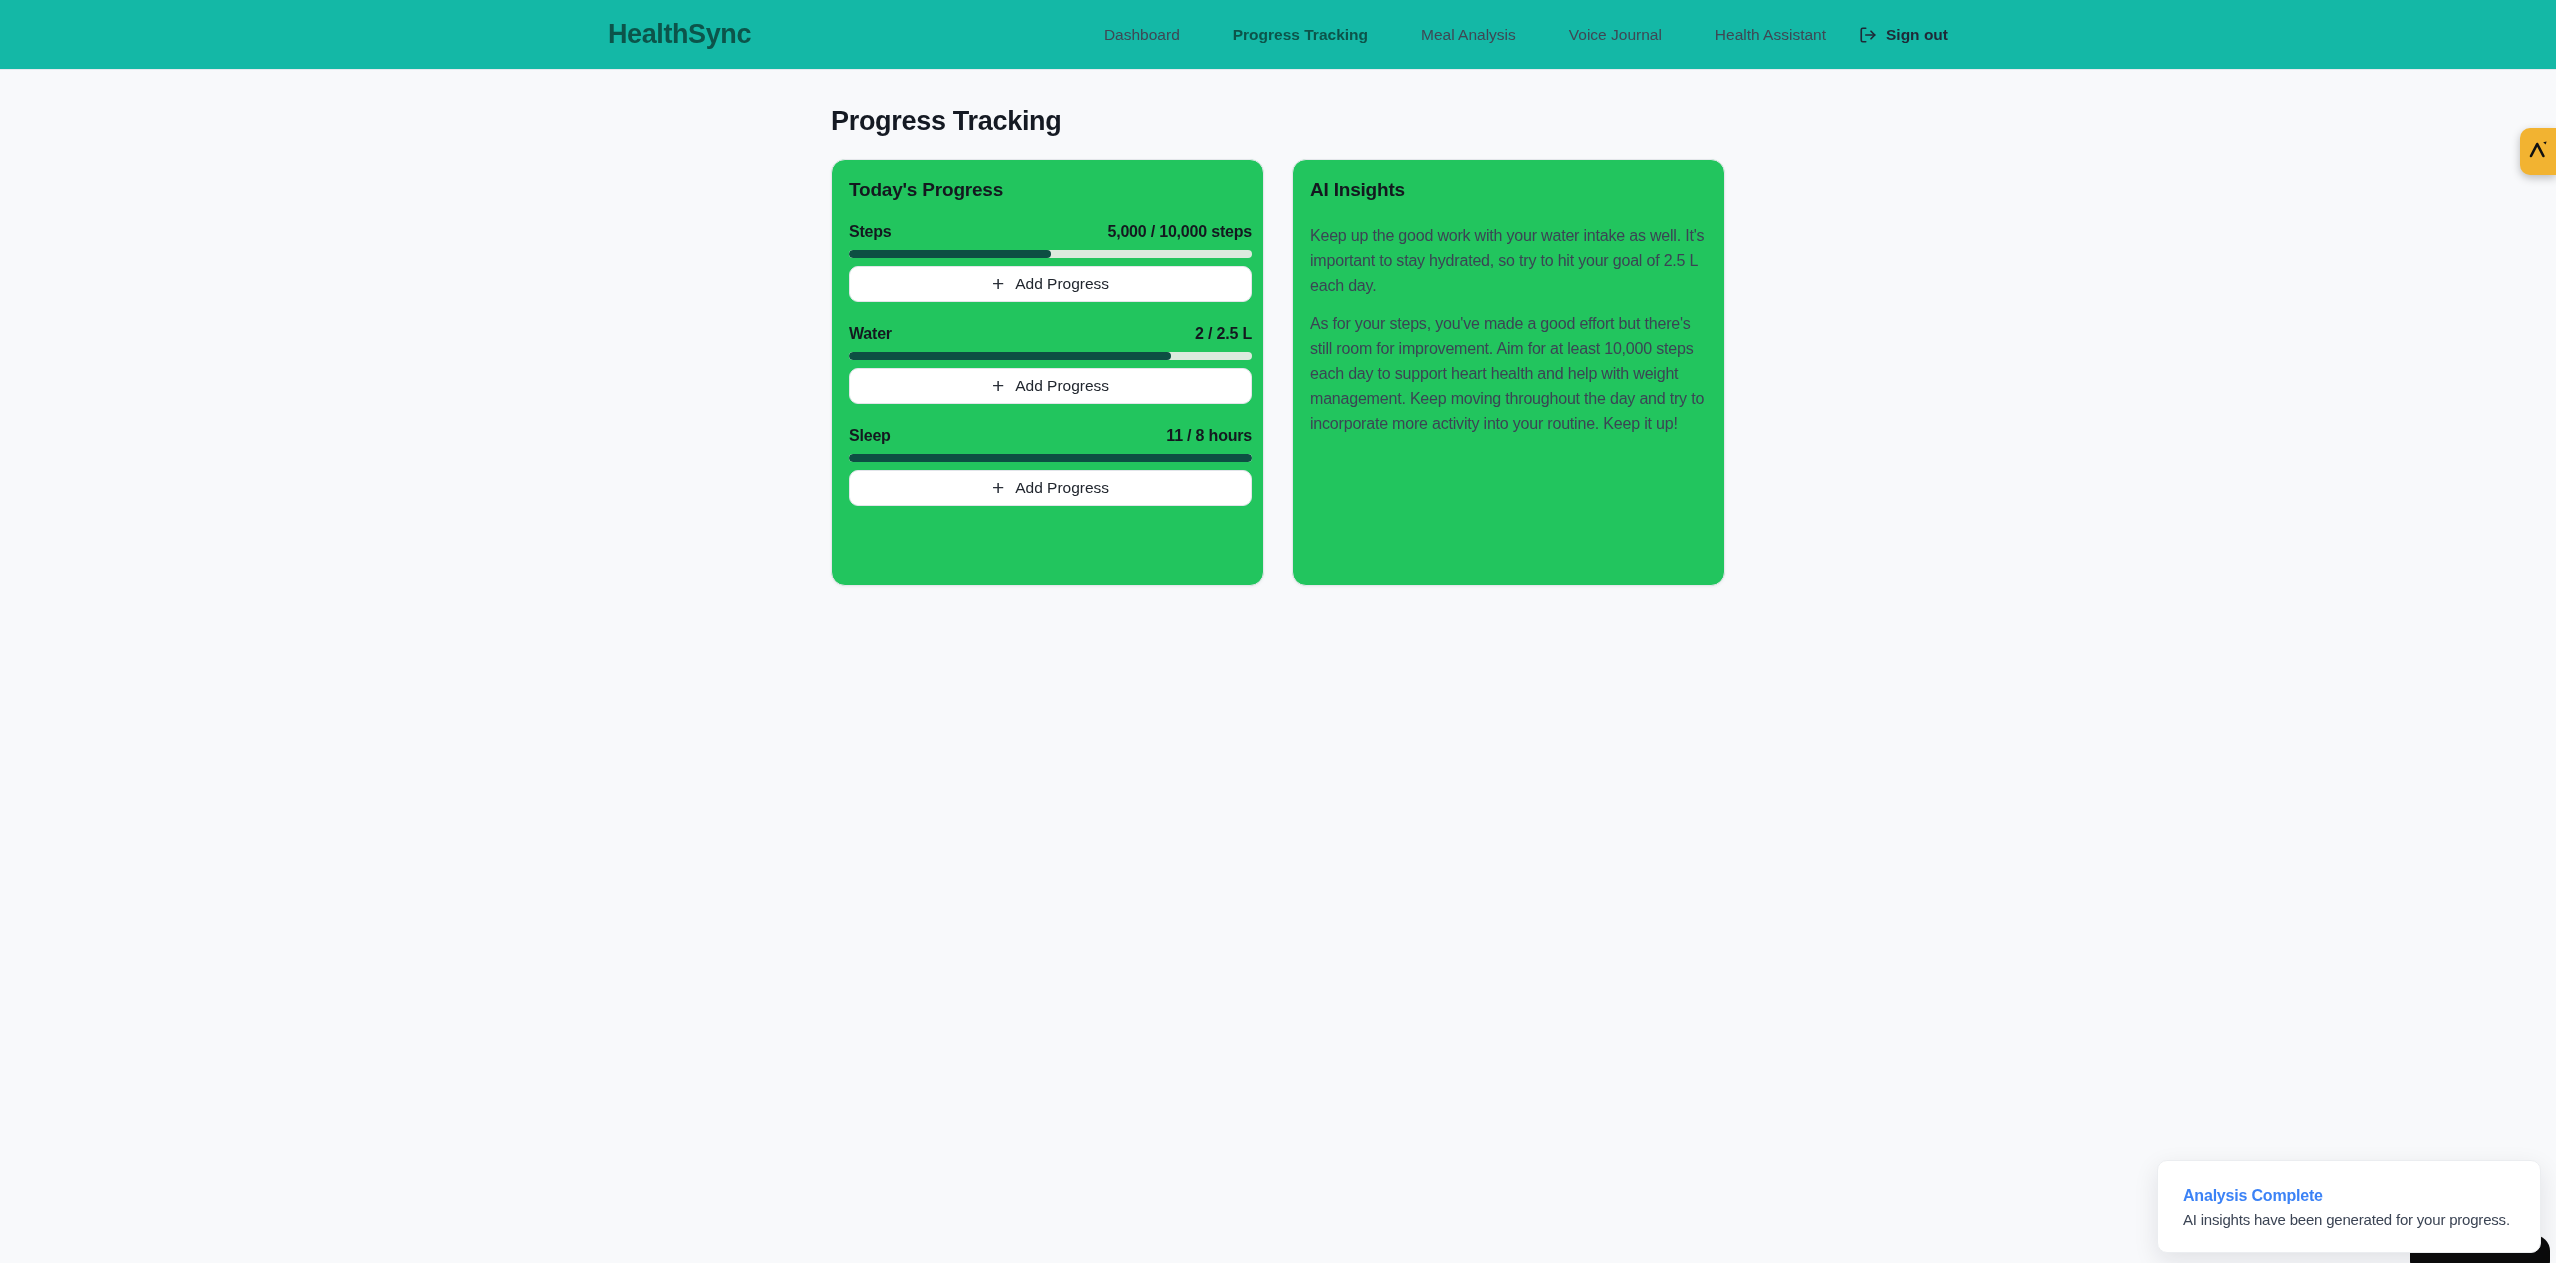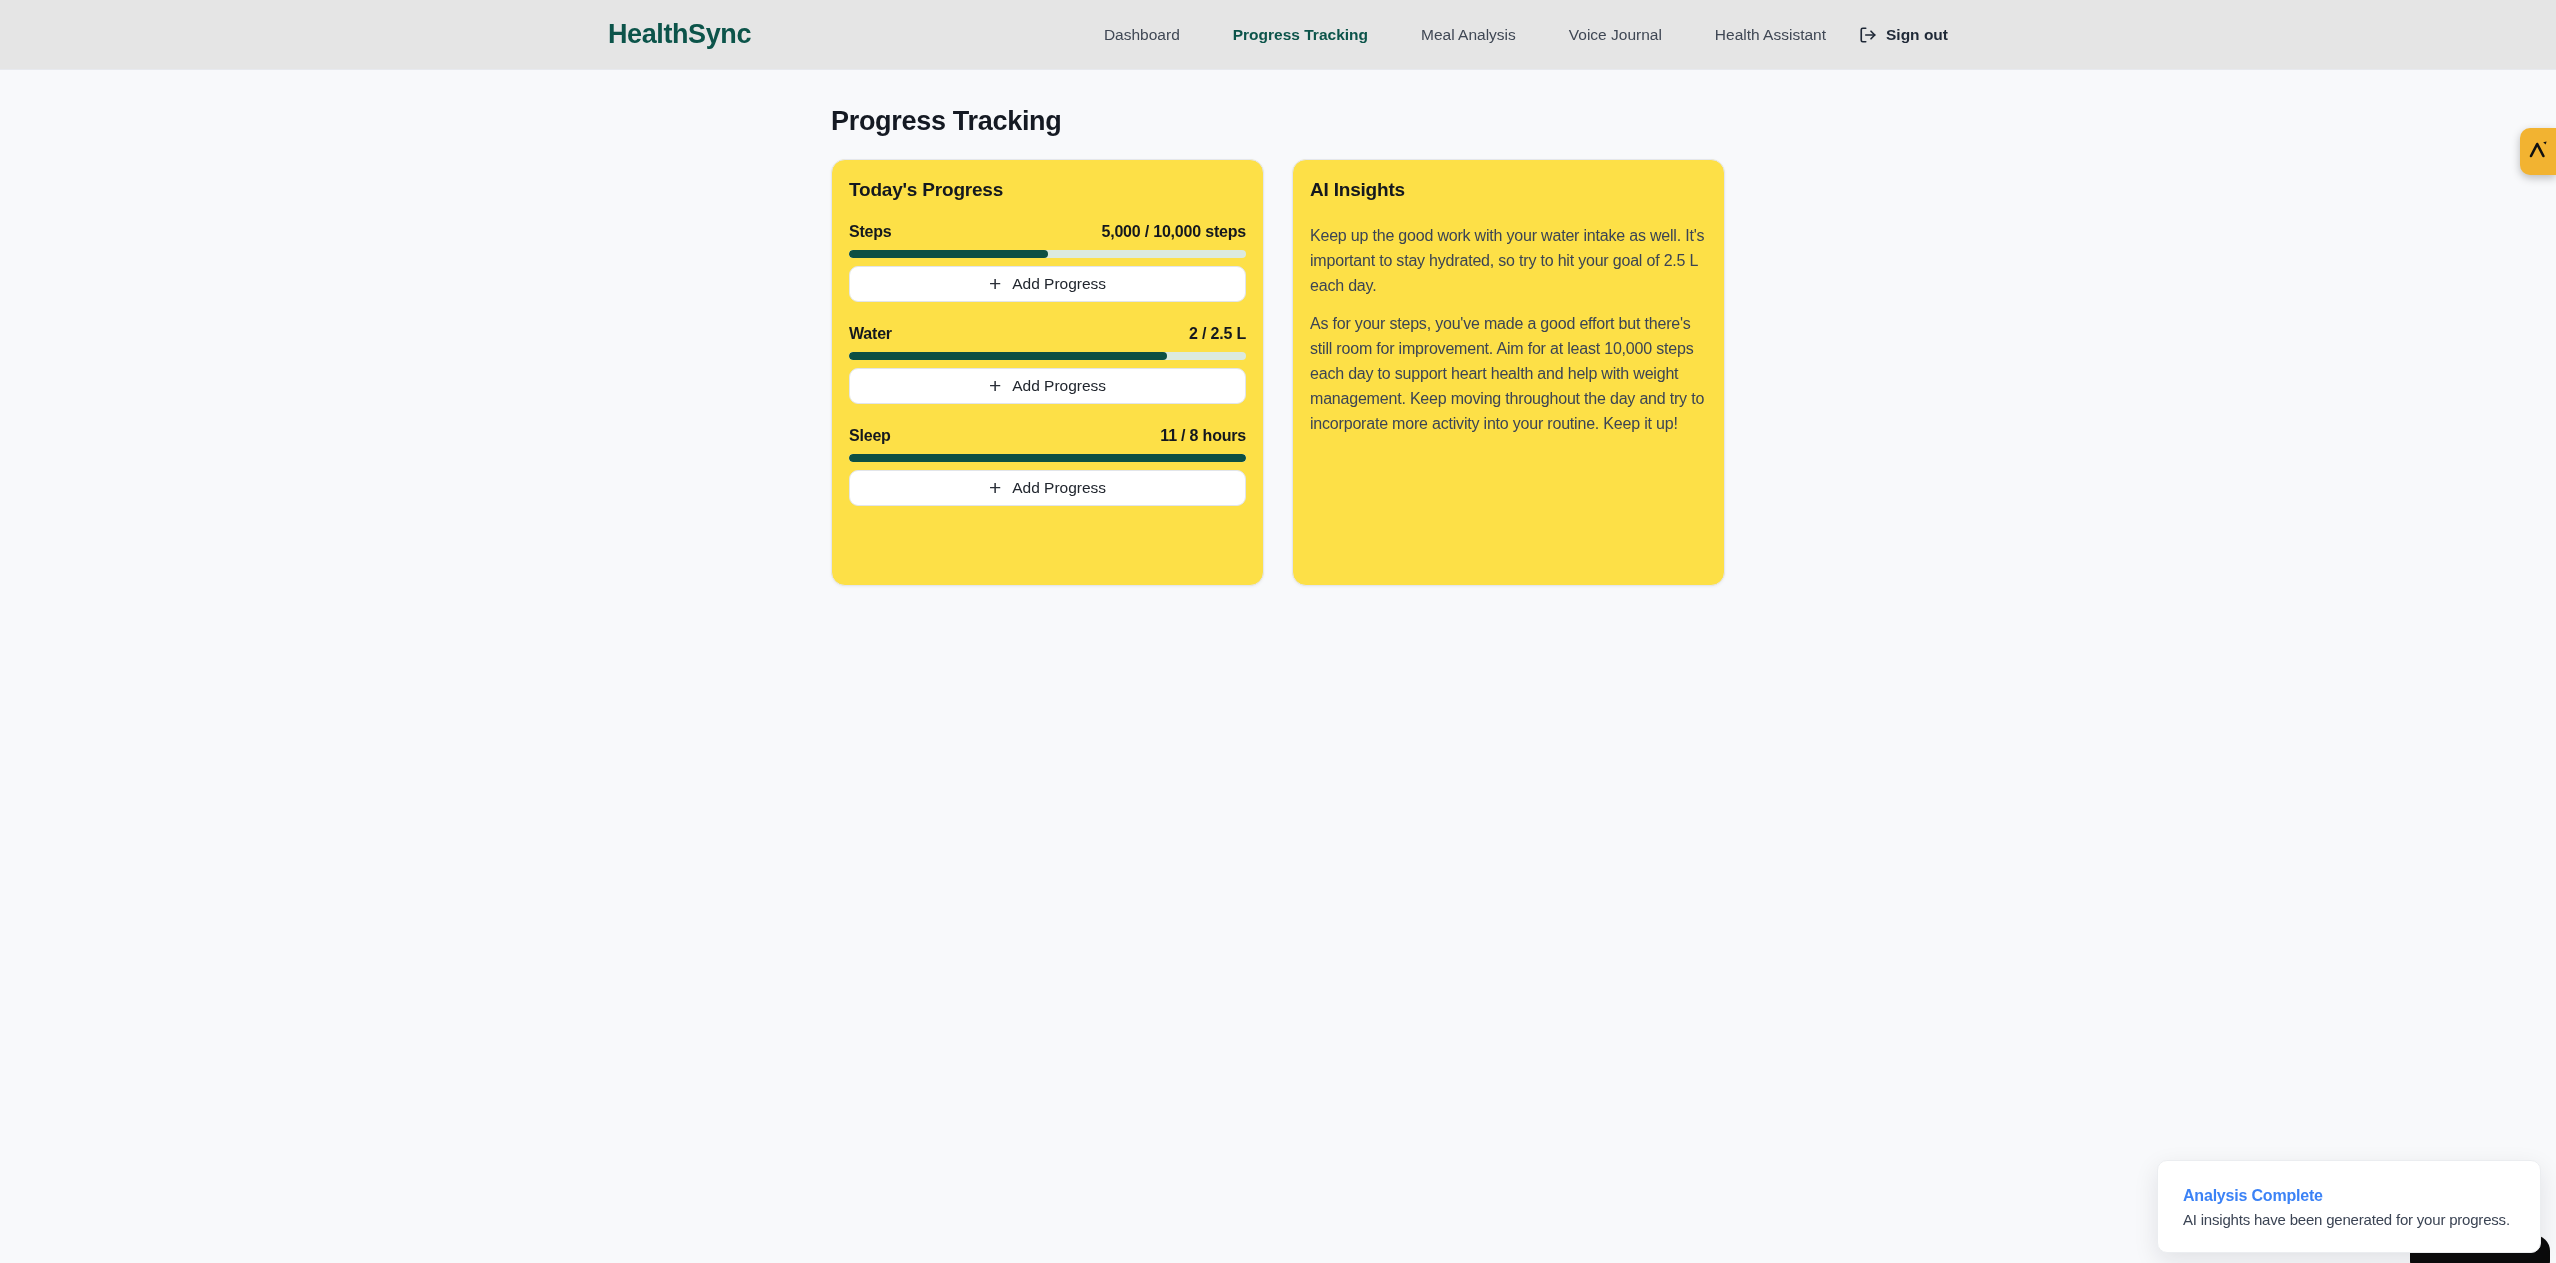--- a/index.html
+++ b/index.html
@@ -7,21 +7,21 @@
   body {
     font-family: "Liberation Sans", "DejaVu Sans", sans-serif;
     background: #f8f9fb;
     color: #111827;
     position: relative;
   }
 
   
   .header {
     height: 70px;
-    background: #e5e5e5;
+    background: #14b8a6;
     border-bottom: 1px solid #e7e9ee;
   }
   .header-inner {
     width: 1340px;
     margin: 0 auto;
     height: 100%;
     display: flex;
     align-items: center;
     justify-content: space-between;
   }
@@ -62,25 +62,25 @@
     color: #151a23;
   }
   .cards {
     margin-top: 22px;
     display: grid;
     grid-template-columns: 433px 433px;
     gap: 28px;
     align-items: stretch;
   }
   .card {
-    background: #fde047;
+    background: #22c55e;
     border: 1px solid #e5e7eb;
     border-radius: 14px;
     box-shadow: 0 1px 3px rgba(16,24,40,0.05);
-    padding: 19px 17px 17px 17px;
+    padding: 19px 11px 17px 17px;
     min-height: 427px;
   }
   .card-title {
     font-size: 19px;
     font-weight: 700;
     letter-spacing: -0.2px;
     color: #14181f;
     margin-bottom: 22px;
   }
 

